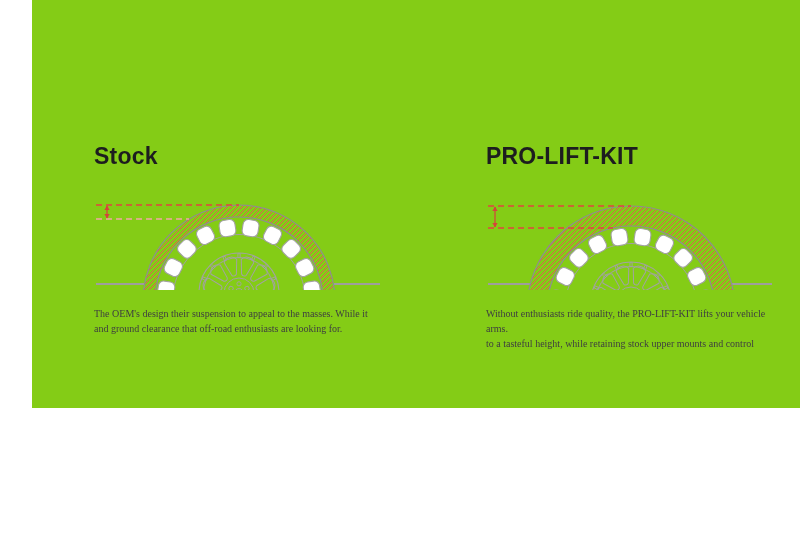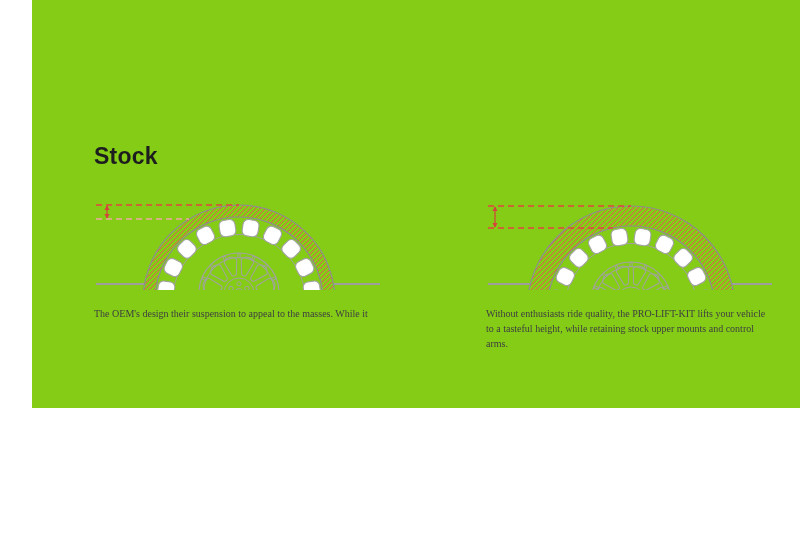--- a/index.html
+++ b/index.html
@@ -220,24 +220,26 @@
               <line x1="2" y1="15" x2="145" y2="15" stroke="#e04540" stroke-width="1.4" stroke-dasharray="6 4"></line>
               <line x1="2" y1="29" x2="95" y2="29" stroke="#f2a7a4" stroke-width="1.4" stroke-dasharray="6 4"></line>
               <line x1="13" y1="16" x2="13" y2="28" stroke="#d6423c" stroke-width="1.2"></line>
               <polygon points="13,15.6 10.4,20 15.6,20" fill="#d6423c"></polygon>
               <polygon points="13,28.4 10.4,24 15.6,24" fill="#d6423c"></polygon>
             </g>
           </g>
         </svg></div>
     <div class="body">
       <div>The OEM's design their suspension to appeal to the masses. While it</div>
+      <div>and ground clearance that off-road enthusiasts are looking for.</div>
     </div>
   </section>
 
   <section class="col col-lift">
+    <h2 class="title">PRO-LIFT-KIT</h2>
     <div class="illus"><svg viewBox="0 0 290 105" width="290" height="105">
           <defs>
             <pattern id="hatch-lift" width="5" height="5" patternUnits="userSpaceOnUse">
               <path d="M-1,1 L1,-1 M-1,6 L6,-1 M4,6 L6,4" stroke="#e25a54" stroke-width="1"></path>
             </pattern>
             <clipPath id="clip-lift">
               <rect x="0" y="0" width="290" height="100"></rect>
             </clipPath>
           </defs>
           <g clip-path="url(#clip-lift)">
@@ -424,18 +426,18 @@
               <line x1="2" y1="16" x2="145" y2="16" stroke="#e04540" stroke-width="1.4" stroke-dasharray="6 4"></line>
               <line x1="2" y1="38" x2="127" y2="38" stroke="#e04540" stroke-width="1.4" stroke-dasharray="6 4"></line>
               <line x1="9" y1="17" x2="9" y2="37" stroke="#d6423c" stroke-width="1.2"></line>
               <polygon points="9,16.6 6.4,21 11.6,21" fill="#d6423c"></polygon>
               <polygon points="9,37.4 6.4,33 11.6,33" fill="#d6423c"></polygon>
             </g>
           </g>
         </svg></div>
     <div class="body">
       <div>Without enthusiasts ride quality, the PRO-LIFT-KIT lifts your vehicle</div>
+      <div>arms.</div>
       <div>to a tasteful height, while retaining stock upper mounts and control</div>
-      <div>arms.</div>
     </div>
   </section>
 
 </div>
 
 </body></html>

